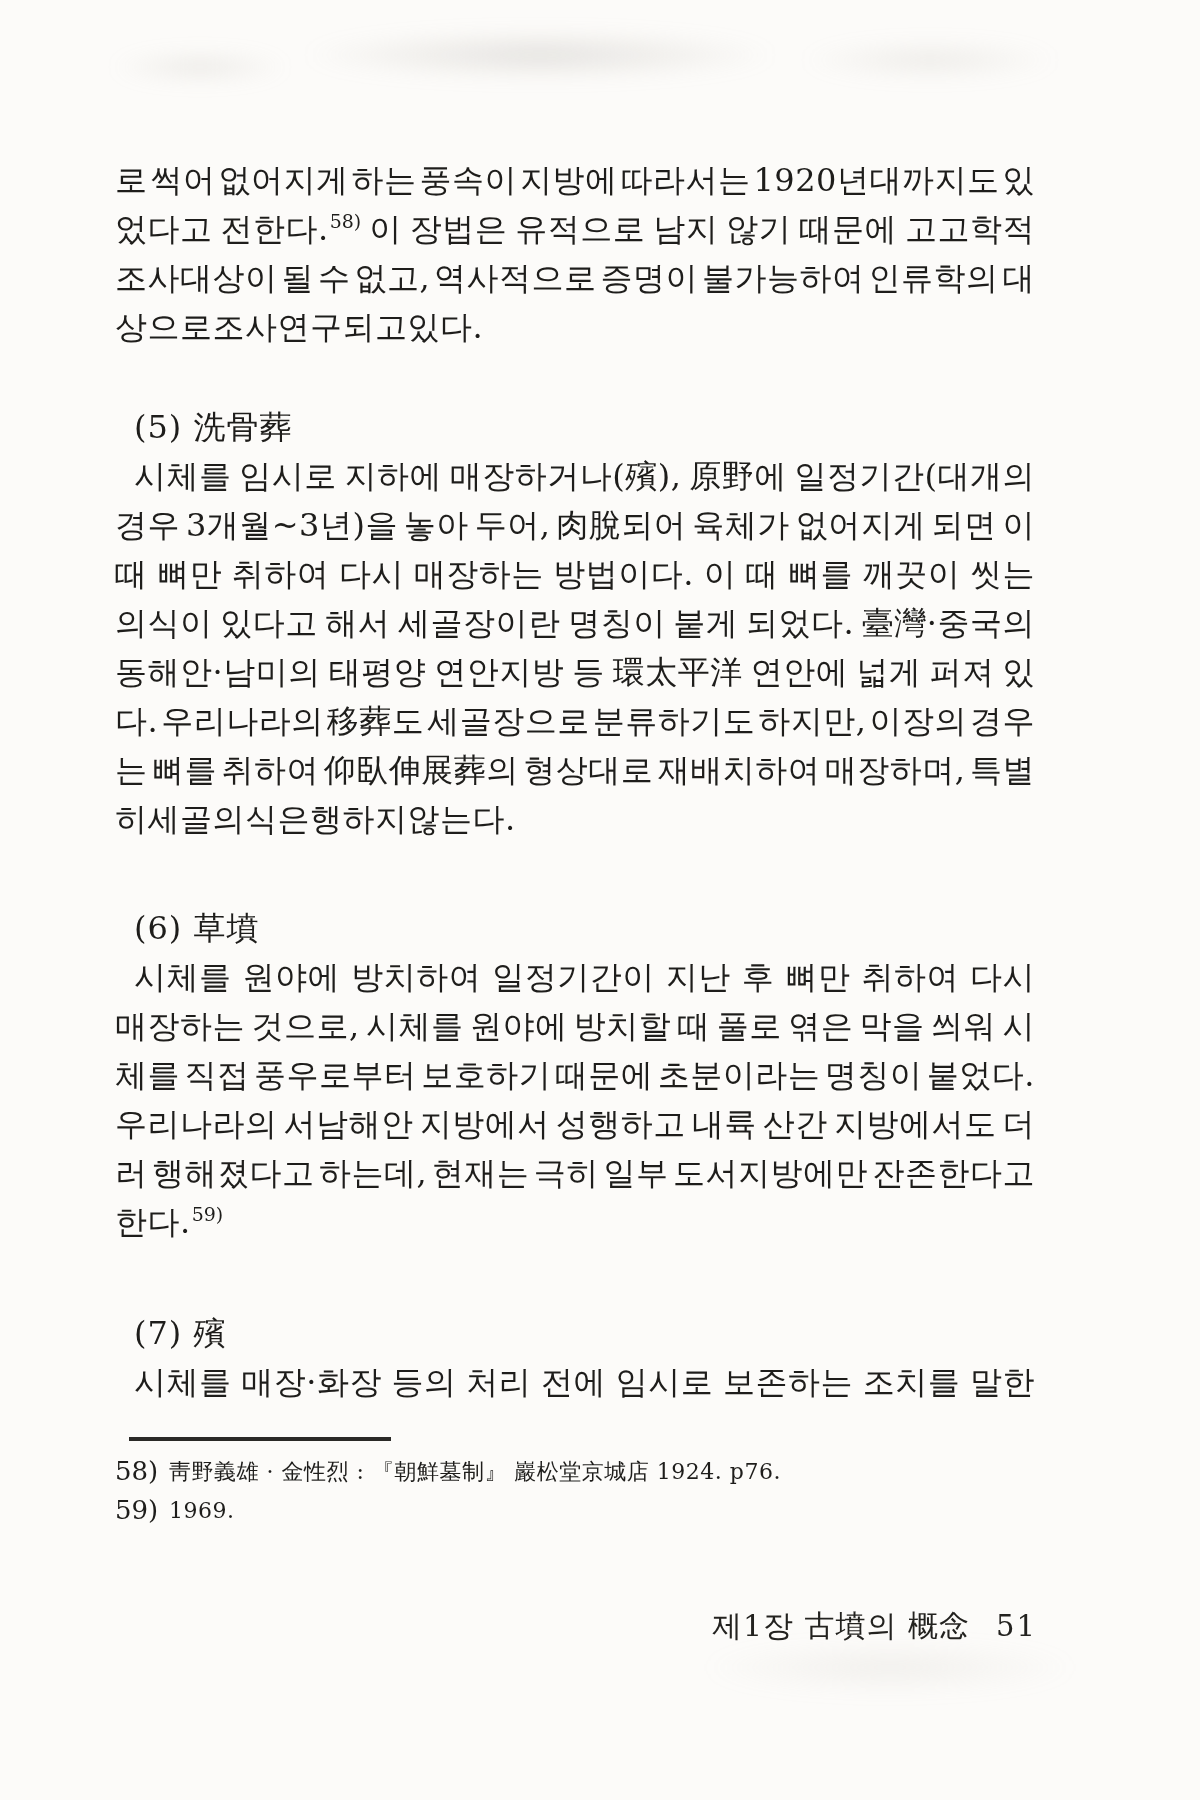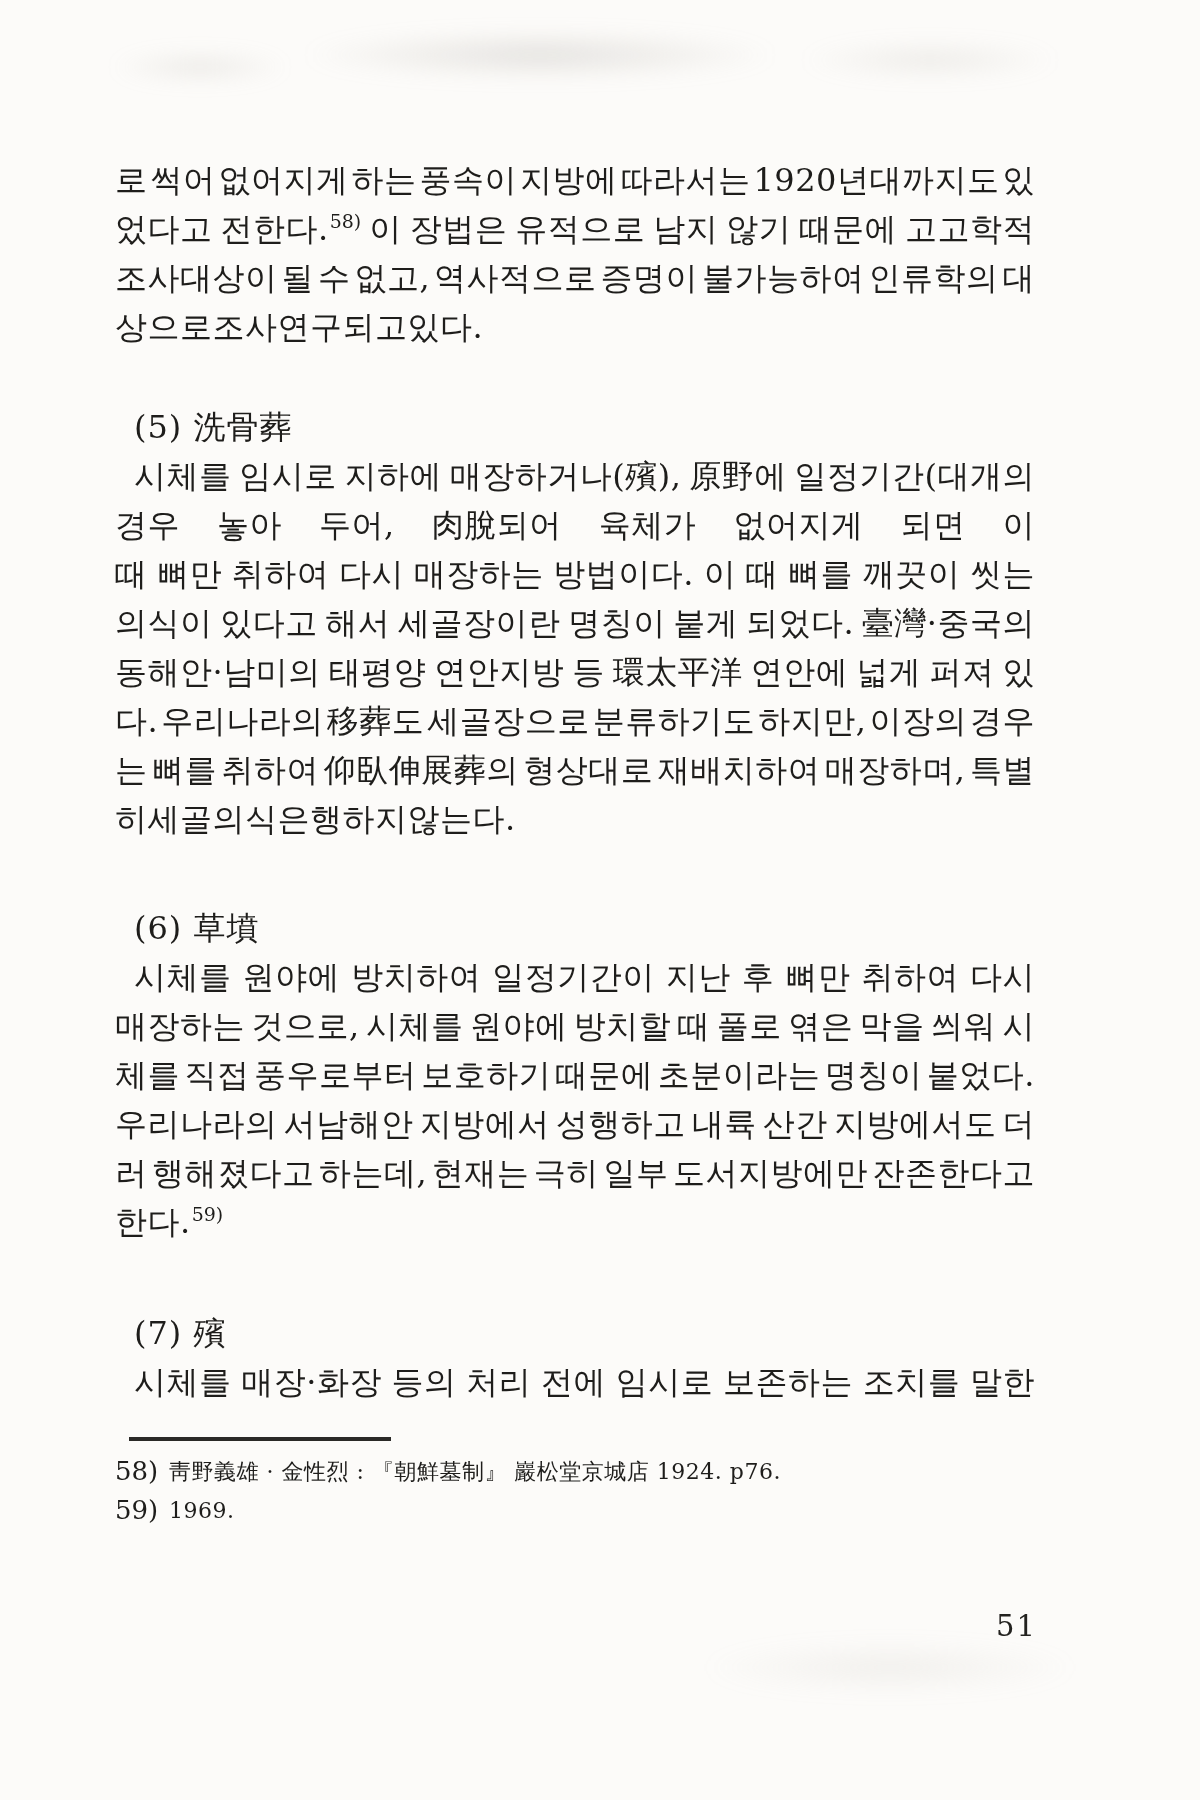--- a/index.html
+++ b/index.html
@@ -94,20 +94,21 @@
     top: 1606px;
     right: 163px;
     height: 40px;
     display: flex;
     align-items: center;
     font-size: 30px;
     letter-spacing: 1px;
     color: #23221f;
   }
   .page-number {
+    margin-left: 26px;
     font-size: 29px;
     letter-spacing: 2px;
   }
 </style>
 </head>
 <body>
 
 <div class="scan-artifact art-1"></div>
 <div class="scan-artifact art-2"></div>
 <div class="scan-artifact art-3"></div>
@@ -161,20 +162,21 @@
         <div class="line indent">
           <span class="word">시체를</span>
           <span class="word">임시로</span>
           <span class="word">지하에</span>
           <span class="word">매장하거나(殯),</span>
           <span class="word">原野에</span>
           <span class="word">일정기간(대개의</span>
         </div>
         <div class="line">
           <span class="word">경우</span>
+          <span class="word">3개월~3년)을</span>
           <span class="word">놓아</span>
           <span class="word">두어,</span>
           <span class="word">肉脫되어</span>
           <span class="word">육체가</span>
           <span class="word">없어지게</span>
           <span class="word">되면</span>
           <span class="word">이</span>
         </div>
         <div class="line">
           <span class="word">때</span>
@@ -324,14 +326,15 @@
       <div class="footnote">
         <span class="fn-num">59)</span>
         <div class="fn-lines">
           <div class="fn-line">1969.</div>
         </div>
       </div>
     </div>
 </div>
 
 <div class="page-footer">
+  <span>제1장 古墳의 概念</span>
   <span class="page-number">51</span>
 </div>
 
 </body></html>

